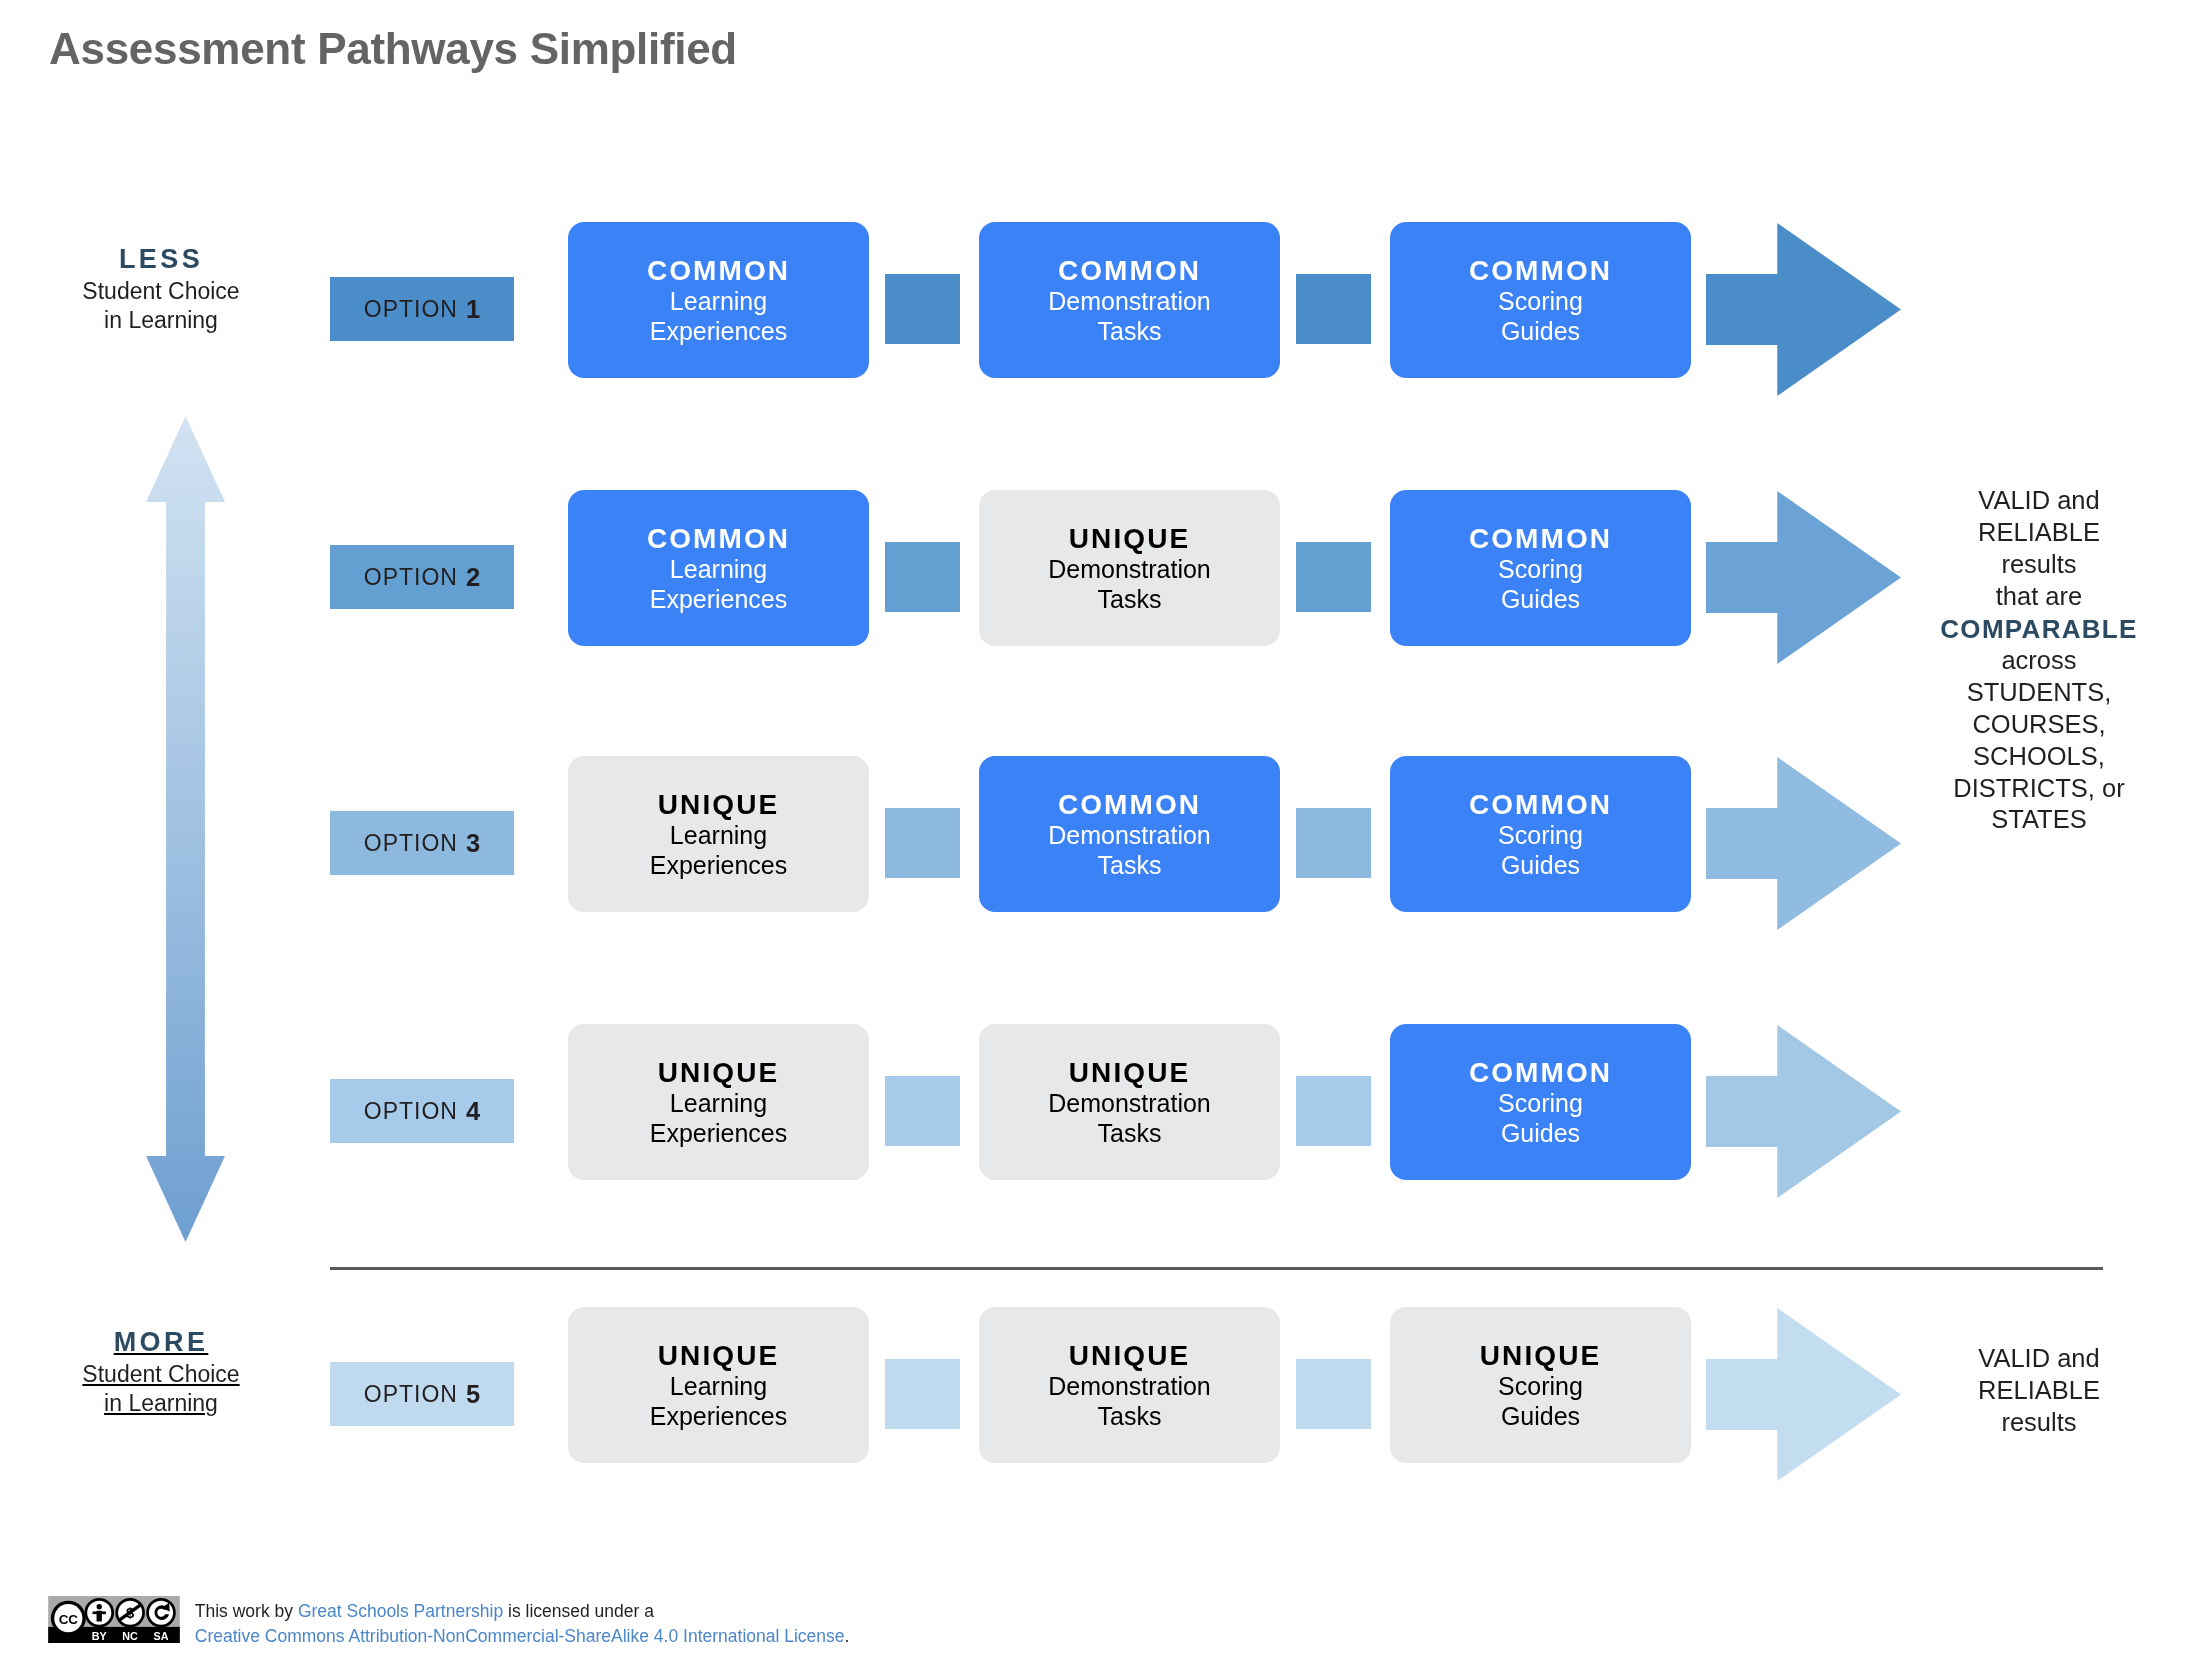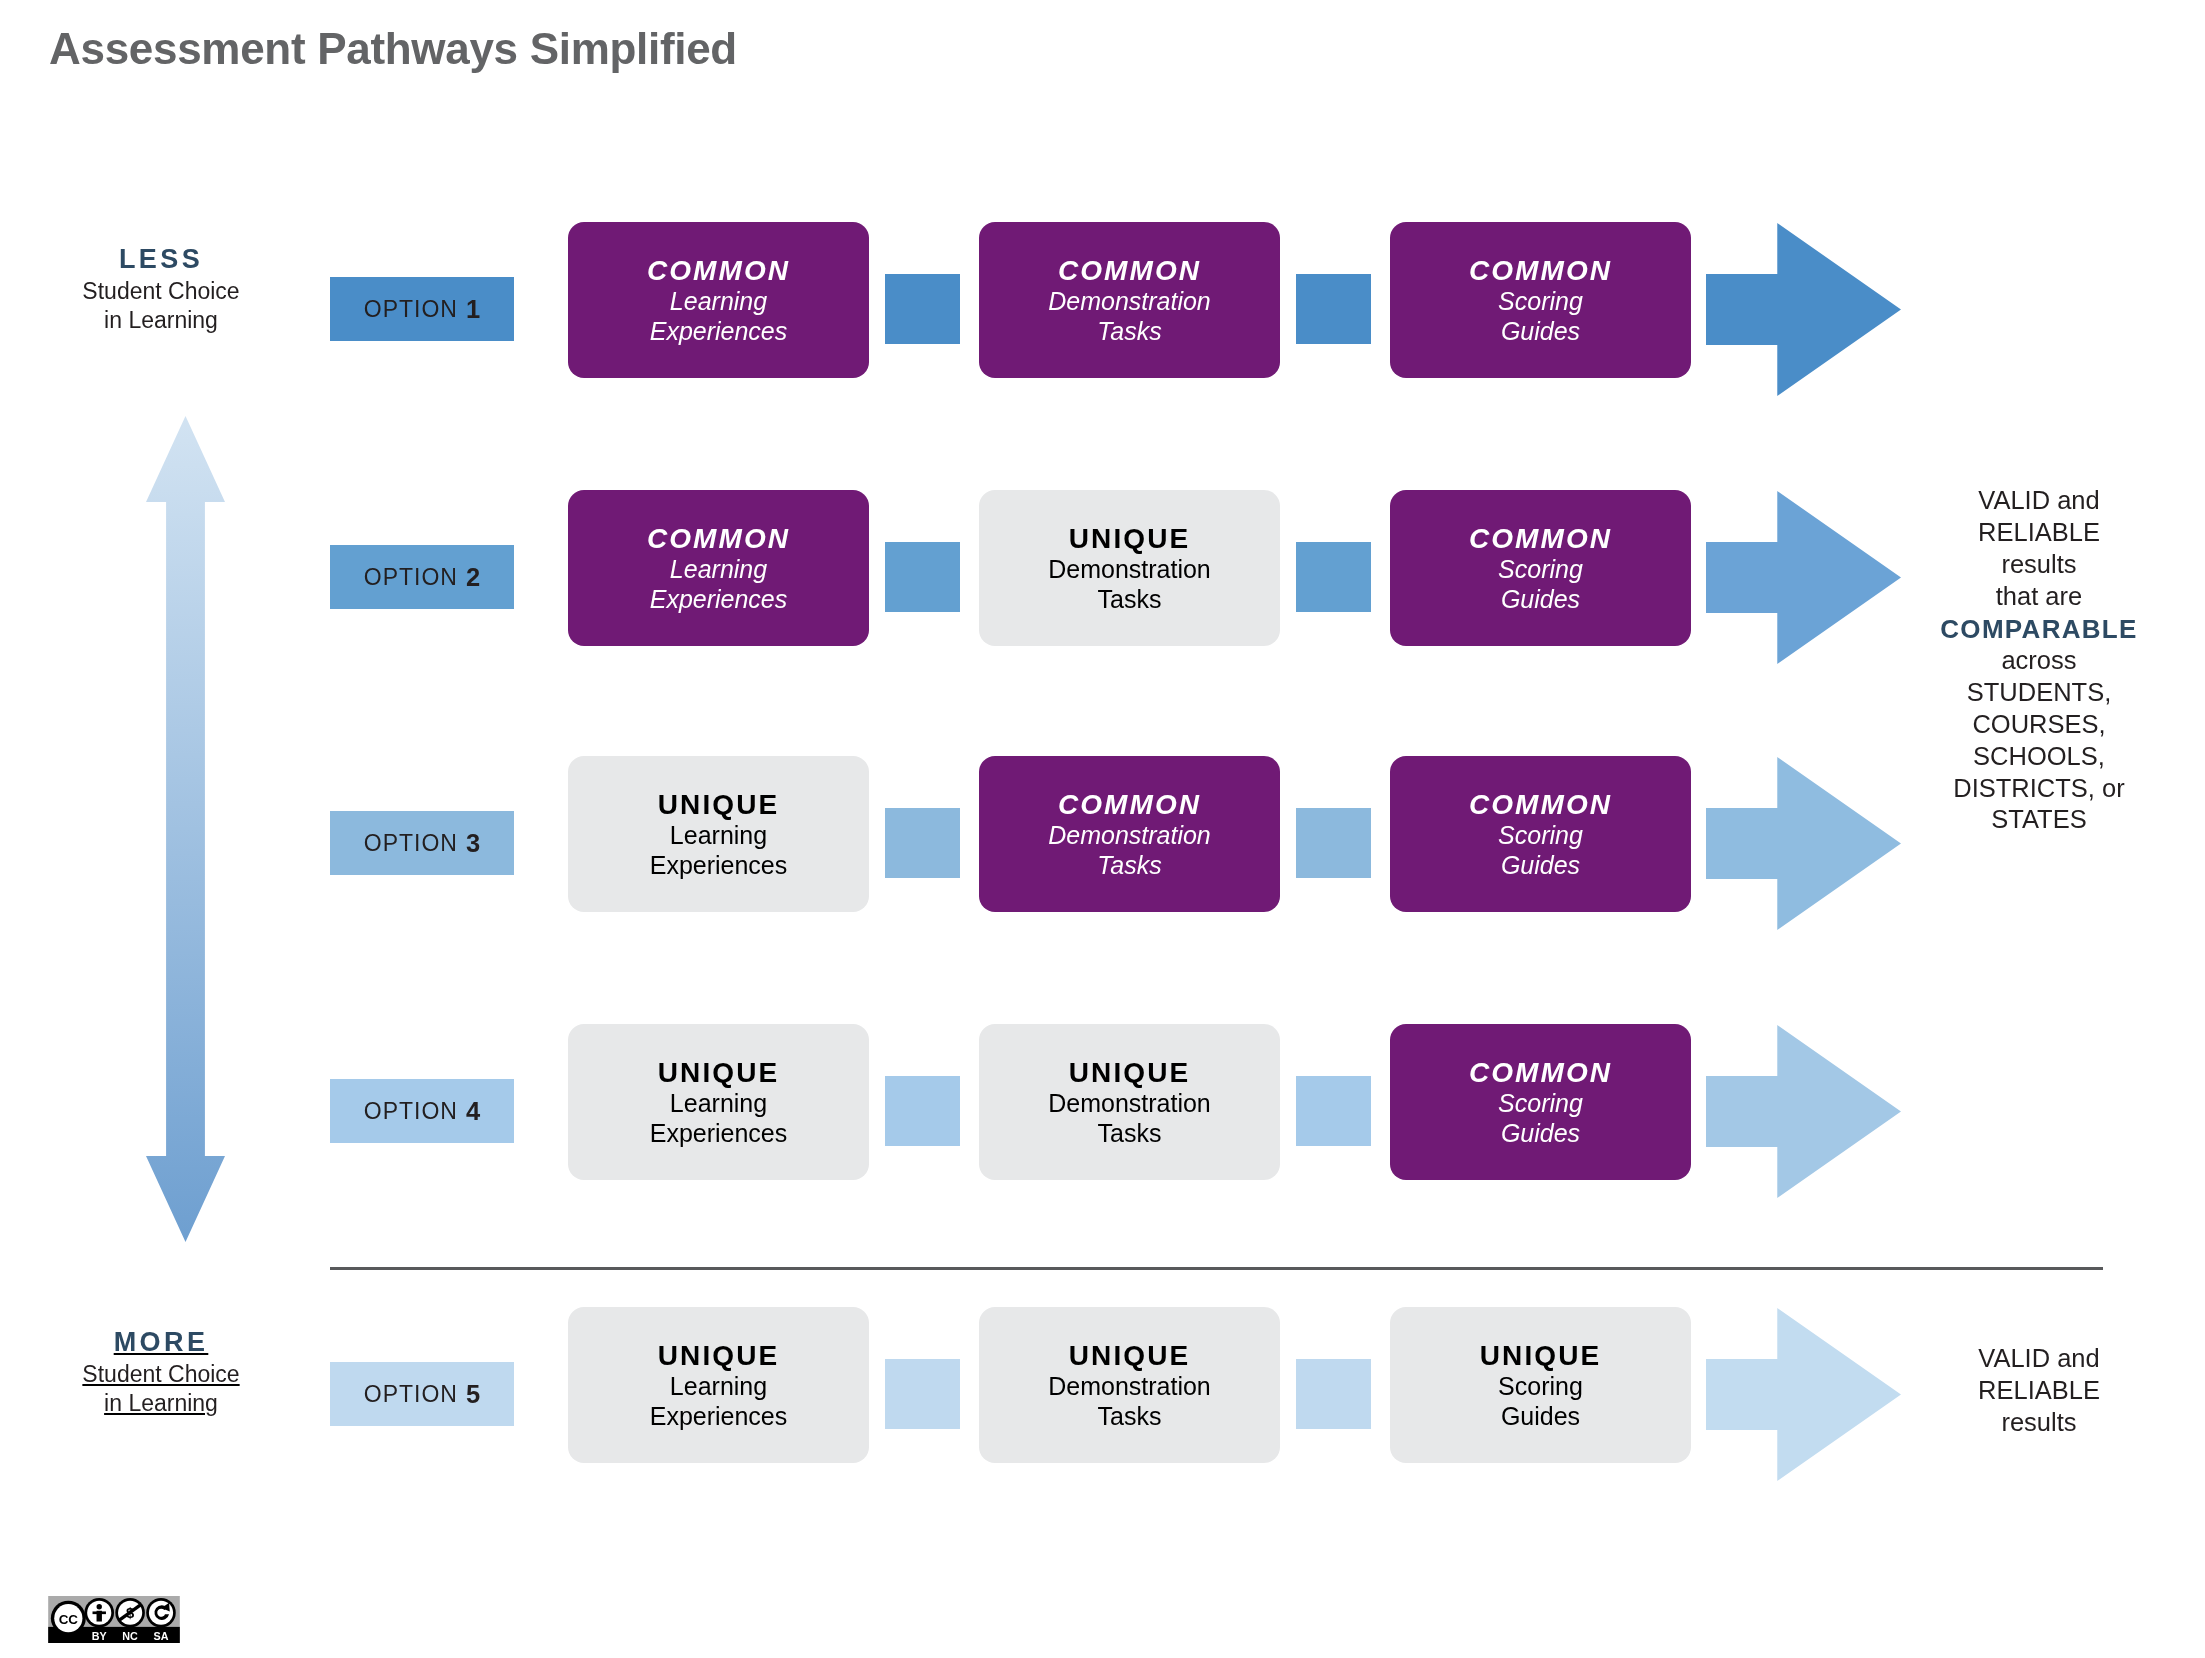--- a/index.html
+++ b/index.html
@@ -116,21 +116,21 @@
     font-size: 28px;
     font-weight: bold;
     letter-spacing: 2.1px;
     line-height: 1.18;
   }
   .stage-box .what {
     font-size: 25px;
     font-weight: normal;
     line-height: 1.18;
   }
-  .stage-box.common { background: #701a75; font-style: italic; }
+  .stage-box.common { background: #3b82f6; }
   .stage-box.common .kind, .stage-box.common .what { color: #ffffff; }
   .stage-box.unique { background: #e7e8e9; }
   .stage-box.unique .kind, .stage-box.unique .what { color: #000000; }
   .stage-box.pos0 { left: 568px; }
   .stage-box.pos1 { left: 979px; }
   .stage-box.pos2 { left: 1390px; }
 
   
   .connector {
     position: absolute;
@@ -406,14 +406,22 @@
     <text x="122" y="33" font-family="'Liberation Sans',sans-serif" font-size="22" font-weight="bold" fill="#000000" text-anchor="middle">$</text>
     <line x1="106" y1="36" x2="138" y2="13" stroke="#000000" stroke-width="5"></line>
     <text x="122" y="65" font-family="'Liberation Sans',sans-serif" font-size="16" font-weight="bold" fill="#ffffff" text-anchor="middle">NC</text>
 
     <circle cx="168" cy="25" r="22" fill="#000000"></circle>
     <circle cx="168" cy="25" r="18" fill="#ffffff"></circle>
     <path d="M178,18 a11,11 0 1 0 2,9 l-6,0 a6,6 0 1 1 -1,-6 z" fill="#000000"></path>
     <polygon points="180,10 181,23 169,18" fill="#000000"></polygon>
     <text x="168" y="65" font-family="'Liberation Sans',sans-serif" font-size="16" font-weight="bold" fill="#ffffff" text-anchor="middle">SA</text>
   </svg>
+  <div id="license-text">
+    <div>
+      <span>This work by </span><span class="lnk">Great Schools Partnership</span><span> is licensed under a</span>
+    </div>
+    <div>
+      <span class="lnk">Creative Commons Attribution-NonCommercial-ShareAlike 4.0 International License</span><span>.</span>
+    </div>
+  </div>
 </div>
 
 
 </body></html>

